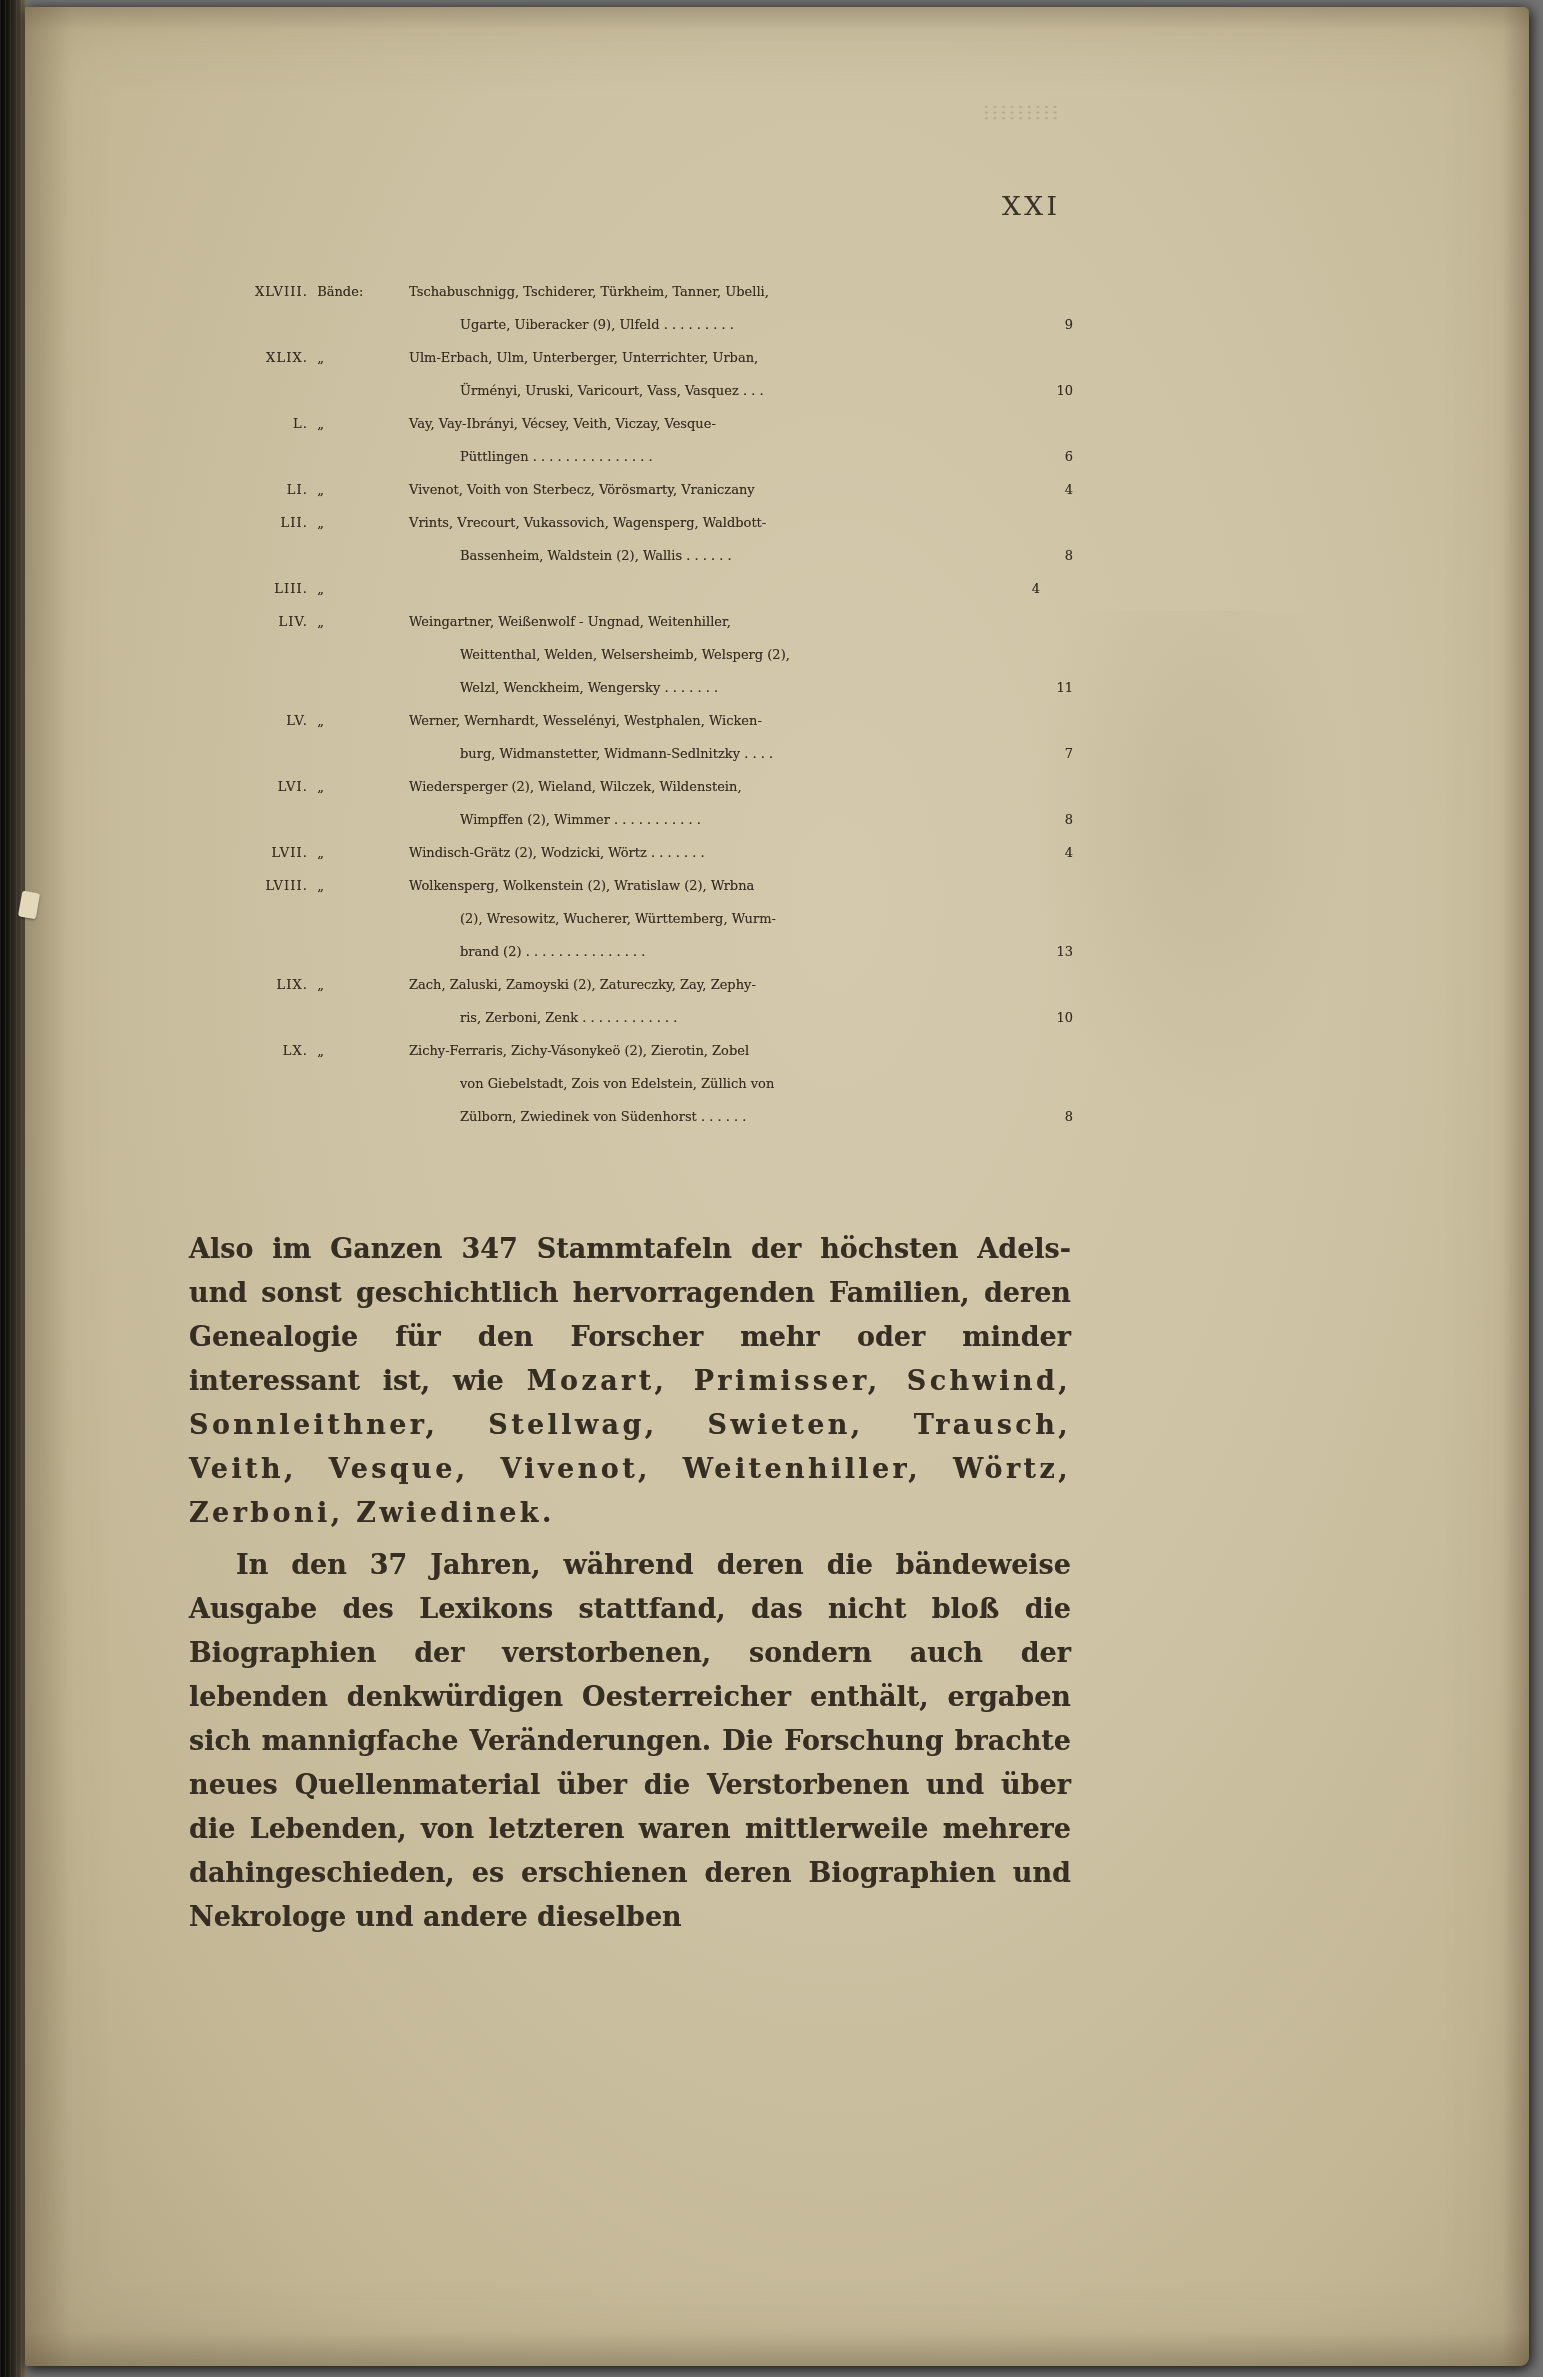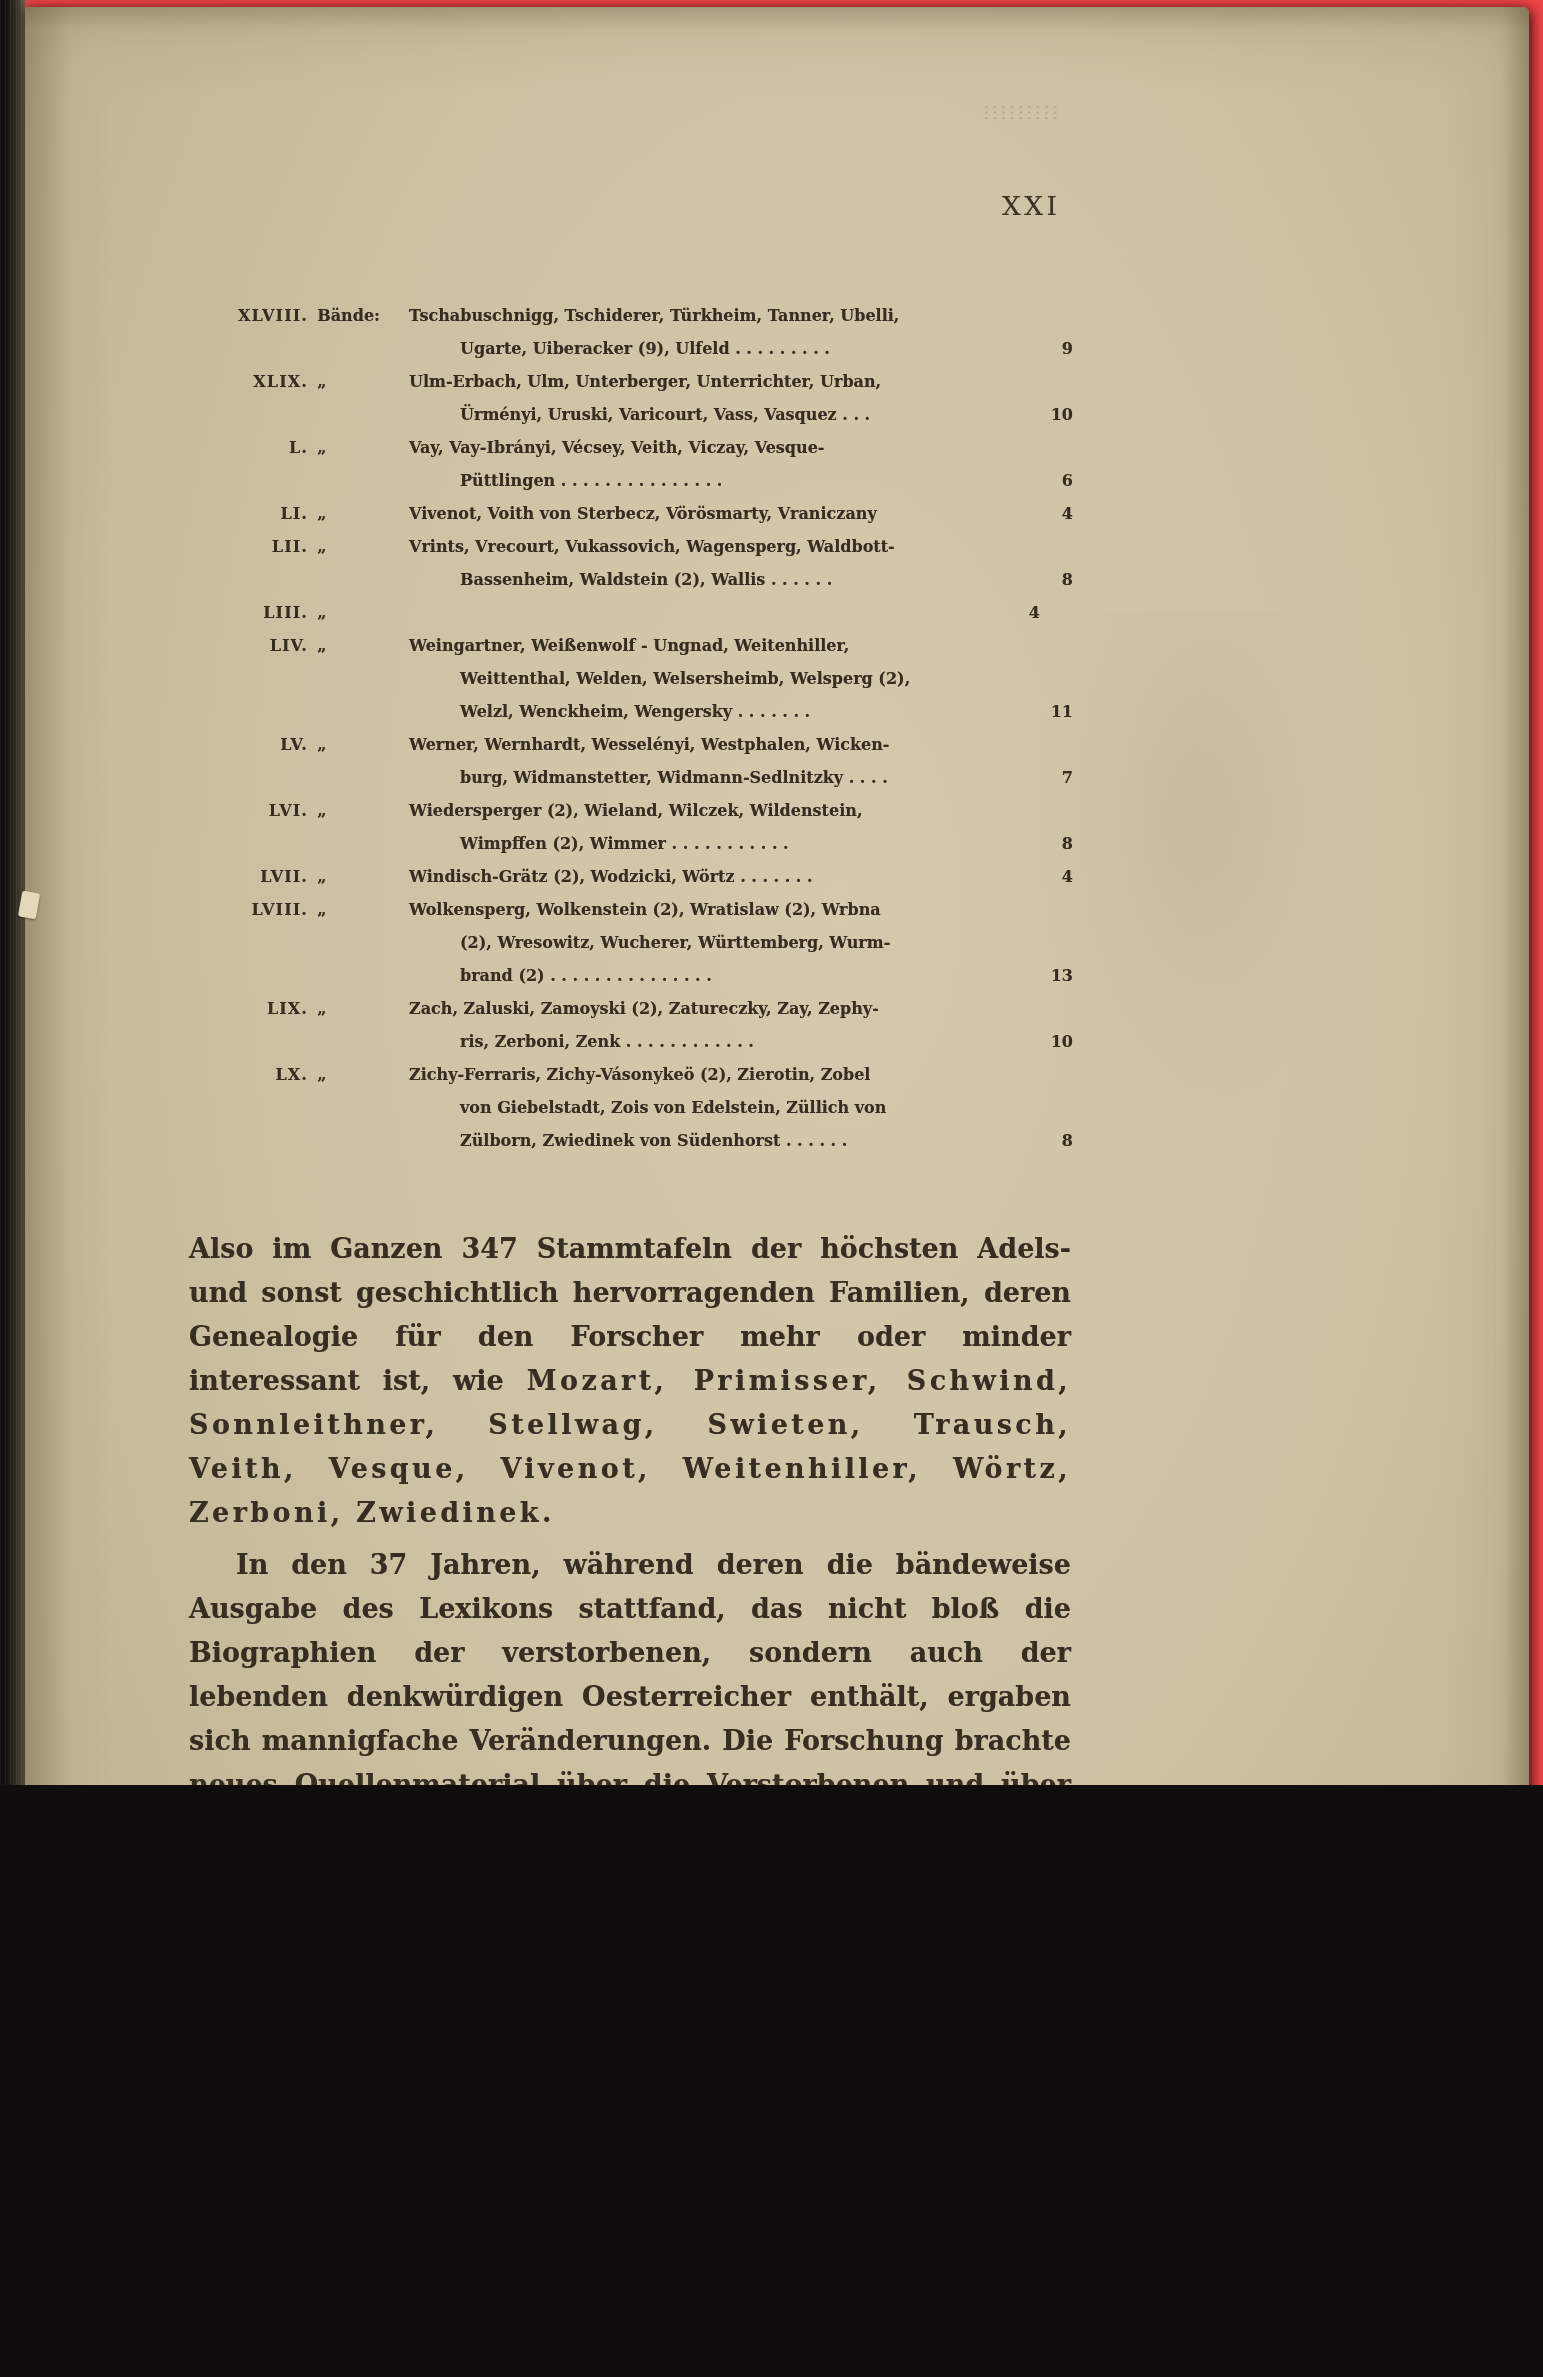--- a/index.html
+++ b/index.html
@@ -1,19 +1,19 @@
 <!DOCTYPE html>
 <html style="font-size:9.2px"><head>
 <meta charset="utf-8">
 <style>
   html,body { margin:0; padding:0; background:#0f0e0c; }
   .viewport {
     position:relative;
-    width:1544px; height:1785px;
-    background:#ef4444;
+    width:1544px; height:2377px;
+    background:#737373;
     overflow:hidden;
     font-family:"DejaVu Serif", serif;
   }
 
   
   .page-stack {
     position:absolute; left:0; top:0; width:26.4px; height:100%;
     background:
       repeating-linear-gradient(90deg,
         rgba(255,255,255,0.07) 0 1.1px, rgba(0,0,0,0) 1.1px 5.2px),
@@ -55,23 +55,22 @@
 
   .page-number {
     position:absolute; left:977px; top:183px;
     font-size:26.4px; letter-spacing:3.4px; color:#3a332a;
     text-shadow:0 0 0.6px rgba(55,45,35,0.5);
   }
 
   
   .volume-list {
     position:absolute; left:190px; top:268px; width:858px;
-    font-size:16px; line-height:33px; font-weight:bold;
+    font-size:13px; line-height:33px; font-weight:normal;
     text-shadow:0 0 0.6px rgba(55,45,35,0.45);
-    margin-top:24px;
   }
   .entry { display:grid; grid-template-columns:93px 101px 1fr 33px; }
   .entry-numeral { text-align:right; letter-spacing:1.1px; }
   .entry-separator { padding-left:9.2px; }
   .entry-count { text-align:right; align-self:end; }
   .entry-line.cont { padding-left:51px; }
 
   
   .body-text {
     position:absolute; left:156px; top:1212px; width:898px;

